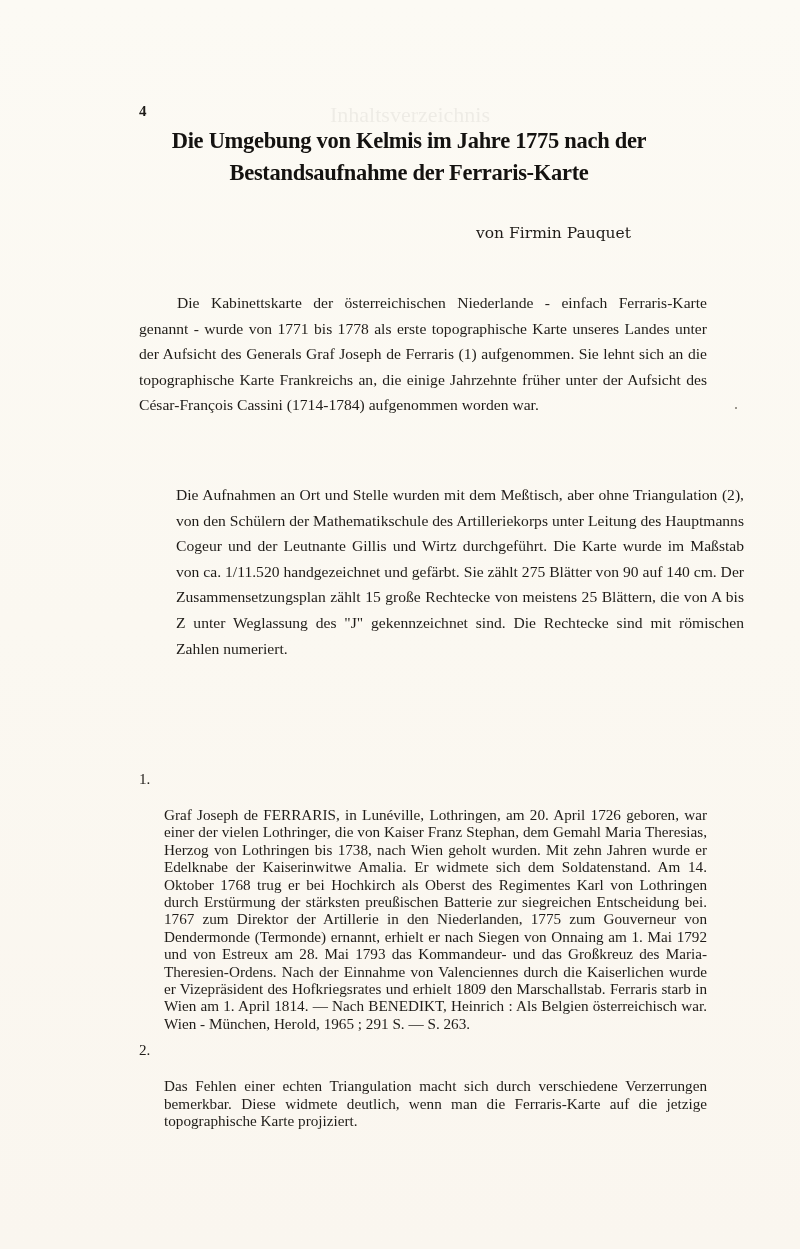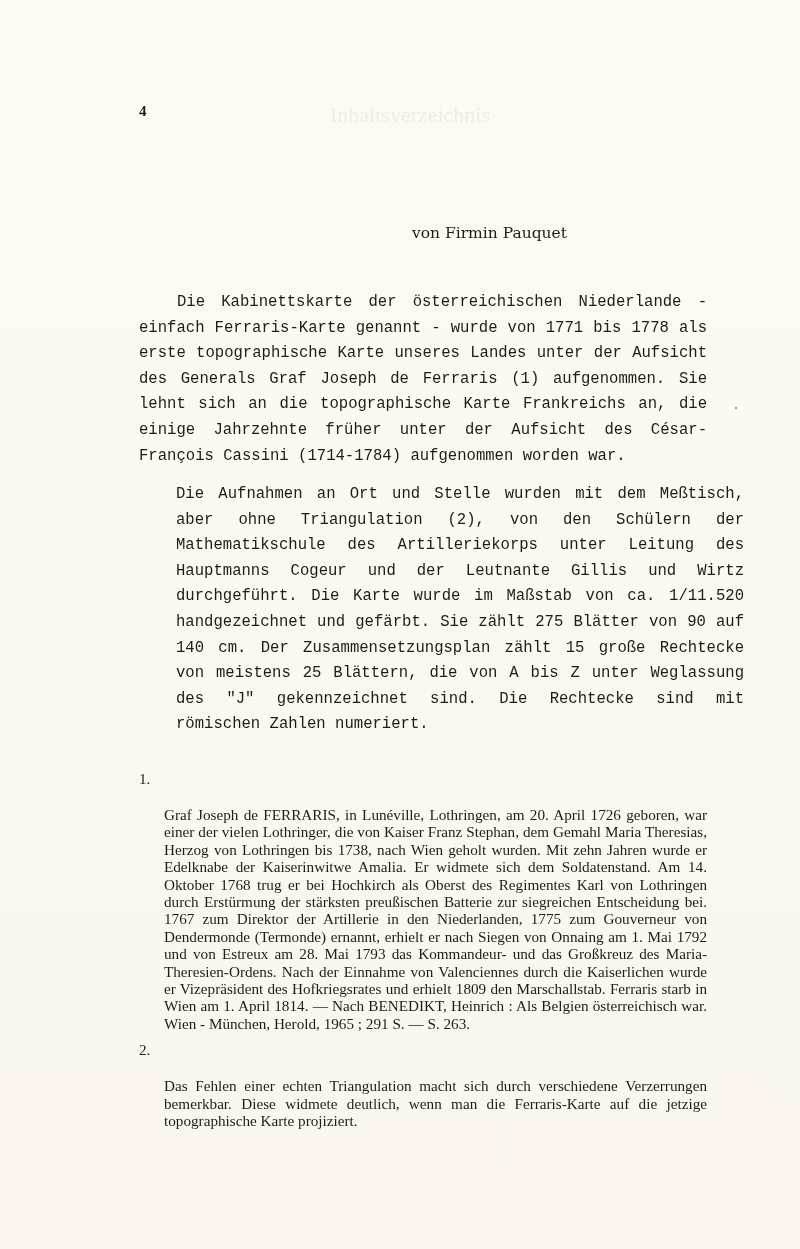--- a/index.html
+++ b/index.html
@@ -39,32 +39,32 @@
       text-align: center;
       font-family: "Liberation Serif", serif;
       font-weight: bold;
       font-size: 22.5px;
       line-height: 32px;
       letter-spacing: -0.3px;
       color: #141210;
     }
     .author {
       position: absolute;
-      left: 412px; top: 224px;
+      left: 400px; top: 224px;
       width: 307px;
-      text-align: left;
+      text-align: center;
       font-family: "DejaVu Serif", serif;
       font-size: 15.5px;
       color: #1f1c18;
     }
     .body-text {
       position: absolute;
       left: 139px;
       width: 568px;
-      font-family: Liberation Mono, monospace;
+      font-family: Liberation Serif, serif;
       font-size: 15.6px;
       line-height: 25.6px;
       text-align: justify;
       color: #1f1c18;
       margin: 0;
     }
     .p1 { top: 290px; text-indent: 38px; }
     .p2 { top: 482px; margin-left: 37px; }
     .footnotes {
       position: absolute;
@@ -100,20 +100,21 @@
   </style>
 </head>
 <body>
 
 <div class="page">
 
   <div class="ghost" style="left:330px; top:102px; font-size:22px;">Inhaltsverzeichnis</div>
 
   <div class="page-number">4</div>
 
+  <h1 class="title" style="margin:0;">Die Umgebung von Kelmis im Jahre 1775 nach der Bestandsaufnahme der Ferraris-Karte</h1>
 
   <div class="author">von Firmin Pauquet</div>
 
   <p class="body-text p1">Die Kabinettskarte der österreichischen Niederlande - einfach Ferraris-Karte genannt - wurde von 1771 bis 1778 als erste topographische Karte unseres Landes unter der Aufsicht des Generals Graf Joseph de Ferraris (1) aufgenommen. Sie lehnt sich an die topographische Karte Frankreichs an, die einige Jahrzehnte früher unter der Aufsicht des César-François Cassini (1714-1784) aufgenommen worden war.</p>
 
   <p class="body-text p2">Die Aufnahmen an Ort und Stelle wurden mit dem Meßtisch, aber ohne Triangulation (2), von den Schülern der Mathematikschule des Artilleriekorps unter Leitung des Hauptmanns Cogeur und der Leutnante Gillis und Wirtz durchgeführt. Die Karte wurde im Maßstab von ca. 1/11.520 handgezeichnet und gefärbt. Sie zählt 275 Blätter von 90 auf 140 cm. Der Zusammensetzungsplan zählt 15 große Rechtecke von meistens 25 Blättern, die von A bis Z unter Weglassung des "J" gekennzeichnet sind. Die Rechtecke sind mit römischen Zahlen numeriert.</p>
 
   <ol class="footnotes">
     <li class="footnote">
       <span class="fn-num">1.</span>

